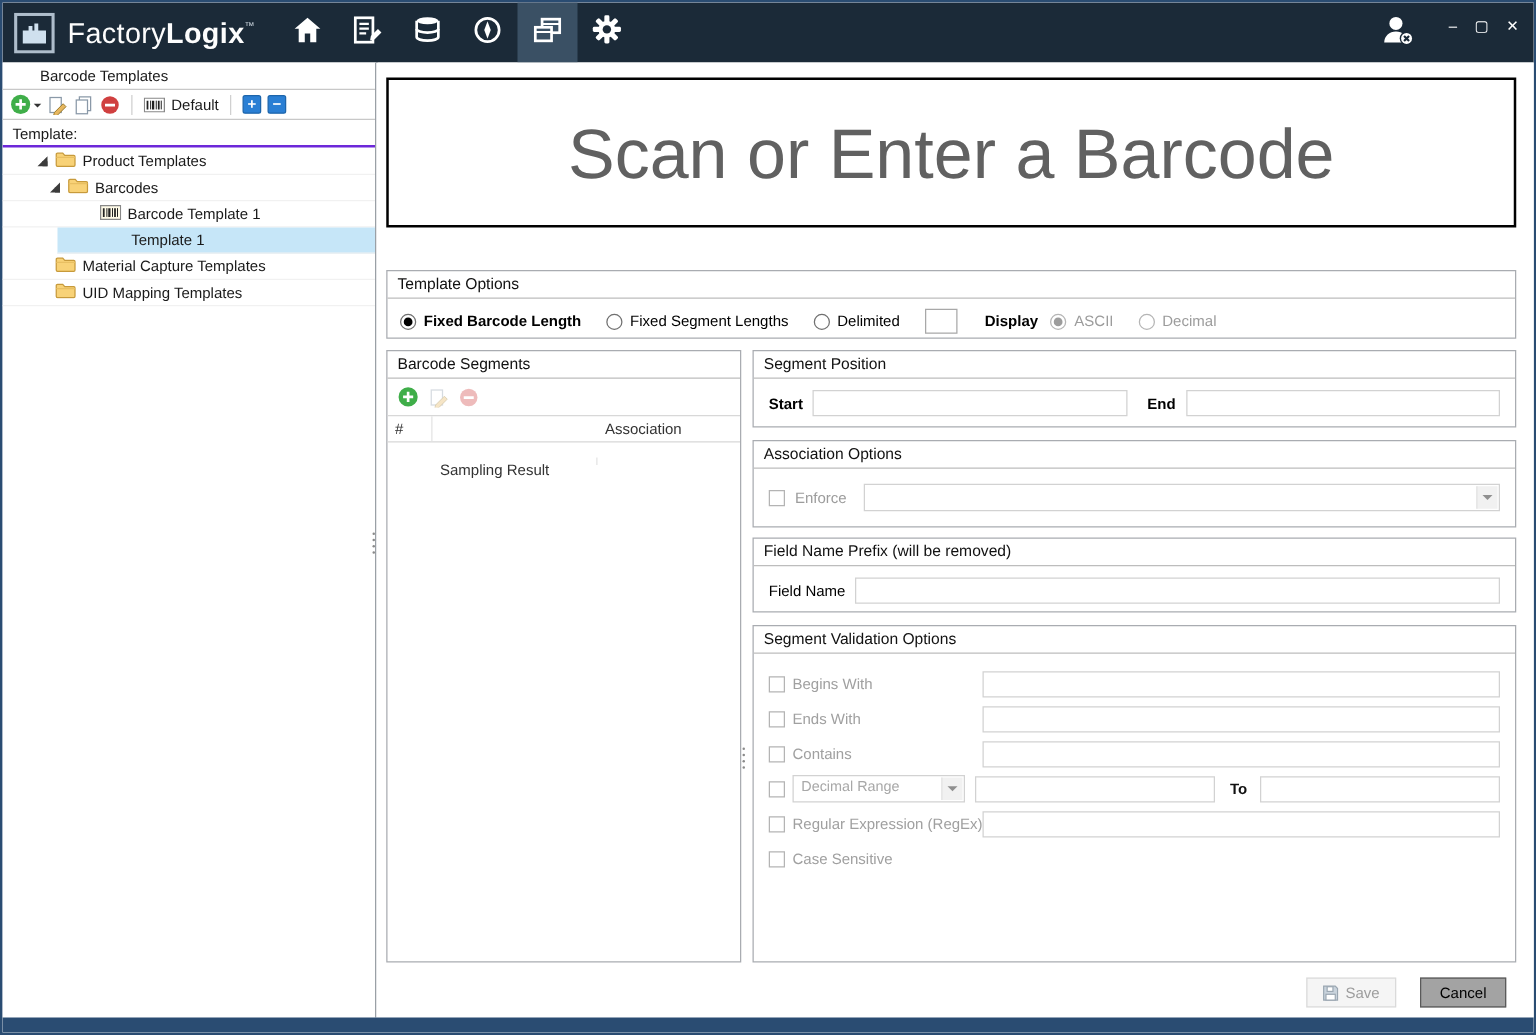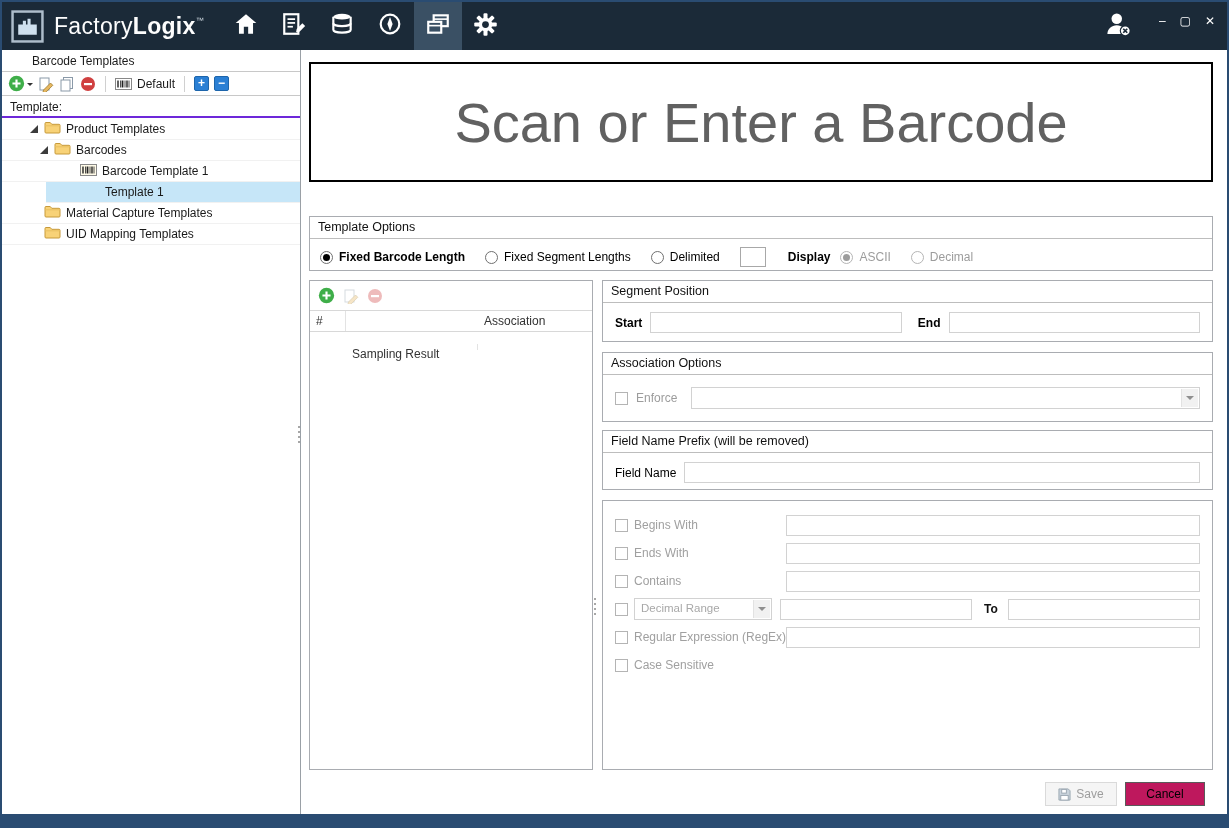--- a/index.html
+++ b/index.html
@@ -93,21 +93,21 @@
   .v-row .checkbox { margin-right:6px; }
   .v-label { width:152px; color:#a0a0a0; white-space:nowrap; }
   .v-row .tb-input { flex:1; margin-right:12px; }
   .range-combo { width:138px; margin-right:8px; }
   .range-from { flex:0 0 192px !important; }
   .to-label { margin:0 10px 0 0; font-weight:700; color:#111; }
   
   .btn { position:absolute; bottom:8px; height:24px; display:flex; align-items:center; justify-content:center;
          font-size:12px; gap:5px; cursor:pointer; }
   .btn-save { right:110px; width:72px; background:#f5f5f5; border:1px solid #dadada; color:#9d9d9d;margin-left:38px; }
-  .btn-cancel { right:22px; width:80px; background:#be185d; border:1px solid #5a5a5a; color:#000; }
+  .btn-cancel { right:22px; width:69px; background:#a3a3a3; border:1px solid #5a5a5a; color:#000; }
   
   .splitter { position:absolute; width:6px; display:flex; flex-direction:column; align-items:center; gap:3px; }
   .splitter b { width:2px; height:2px; background:#8a8a8a; border-radius:50%; }
   .split-1 { left:294px; top:424px; }
   .split-2 { left:590px; top:596px; }
   .bottom-strip { position:absolute; left:0; right:0; bottom:0; height:12px; background:#2a4c72; }
 </style>
 </head>
 <body>
 
@@ -338,20 +338,21 @@
         <input class="mini-input" style="">
         <span class="bold" style="margin-right:4px">Display</span>
         <span class="radio checked disabled"></span>
         <span class="rlabel gray">ASCII</span>
         <span class="radio disabled"></span>
         <span class="rlabel gray">Decimal</span>
       </div>
     </div>
 
     <div class="groupbox gb-segments">
+      <div class="gb-title">Barcode Segments</div>
       <div class="seg-toolbar">
         <span class="tool-btn">
           <svg width="17" height="17" viewBox="0 0 16 16">
               <circle cx="8" cy="8" r="7.2" fill="#3fae49"></circle>
               <path d="M8 4.2 v7.6 M4.2 8 h7.6" stroke="#fff" stroke-width="2"></path>
             </svg>
         </span>
         <span class="tool-btn dim">
           <svg width="16" height="16" viewBox="0 0 16 16">
               <rect x="2" y="2" width="9" height="12" fill="#fff" stroke="#8a99a8"></rect>
@@ -400,20 +401,21 @@
 
       <div class="groupbox gb-fieldname">
         <div class="gb-title">Field Name Prefix (will be removed)</div>
         <div class="row pos-row">
           <span>Field Name</span>
           <input class="tb-input" style="">
         </div>
       </div>
 
       <div class="groupbox gb-validate">
+        <div class="gb-title">Segment Validation Options</div>
         <div class="v-body">
           <div class="v-row">
             <span class="checkbox"></span>
             <span class="v-label">Begins With</span>
             <input class="tb-input" style="">
           </div>
           <div class="v-row">
             <span class="checkbox"></span>
             <span class="v-label">Ends With</span>
             <input class="tb-input" style="">

